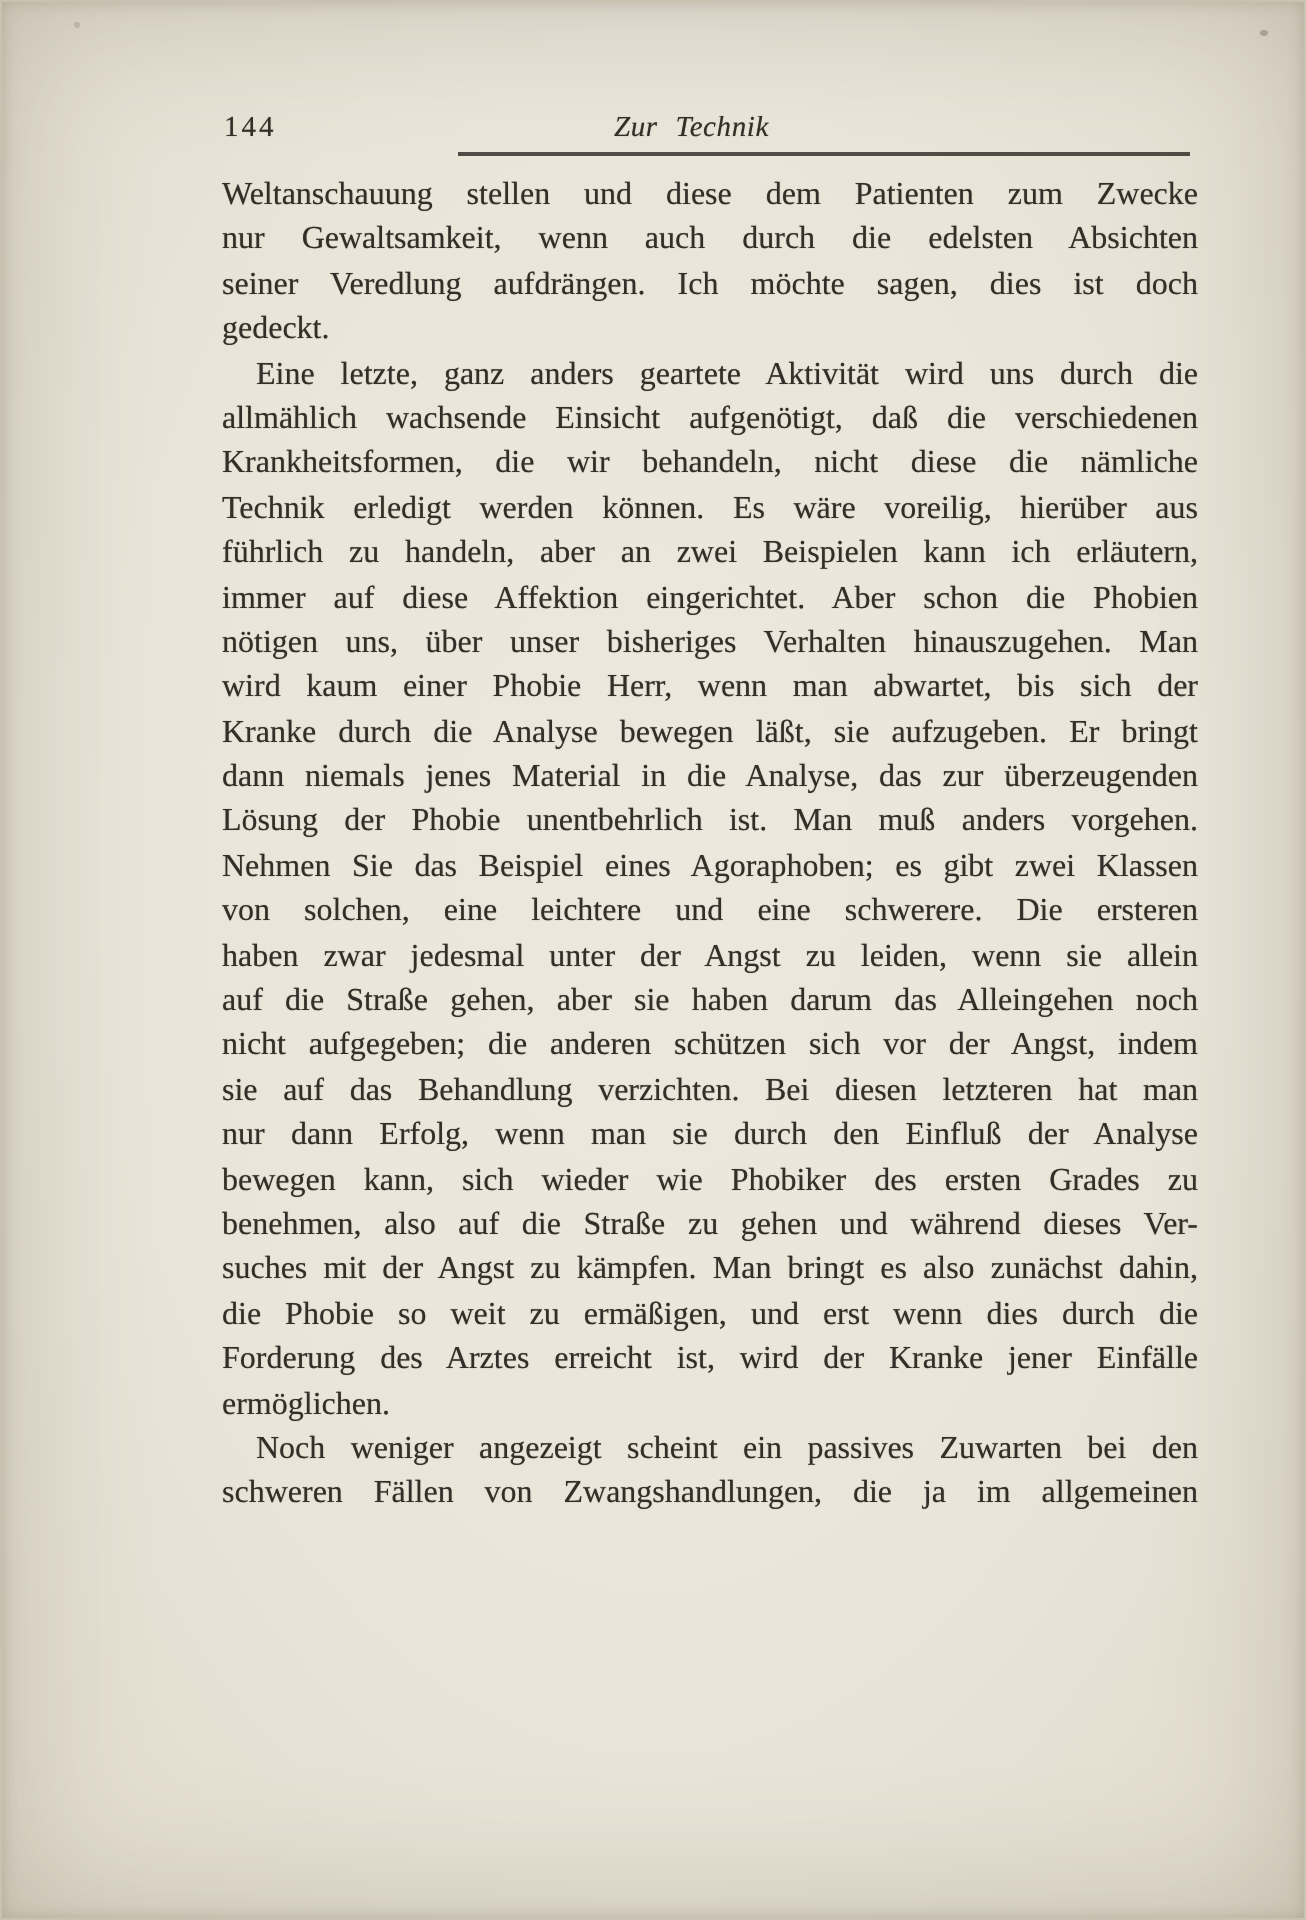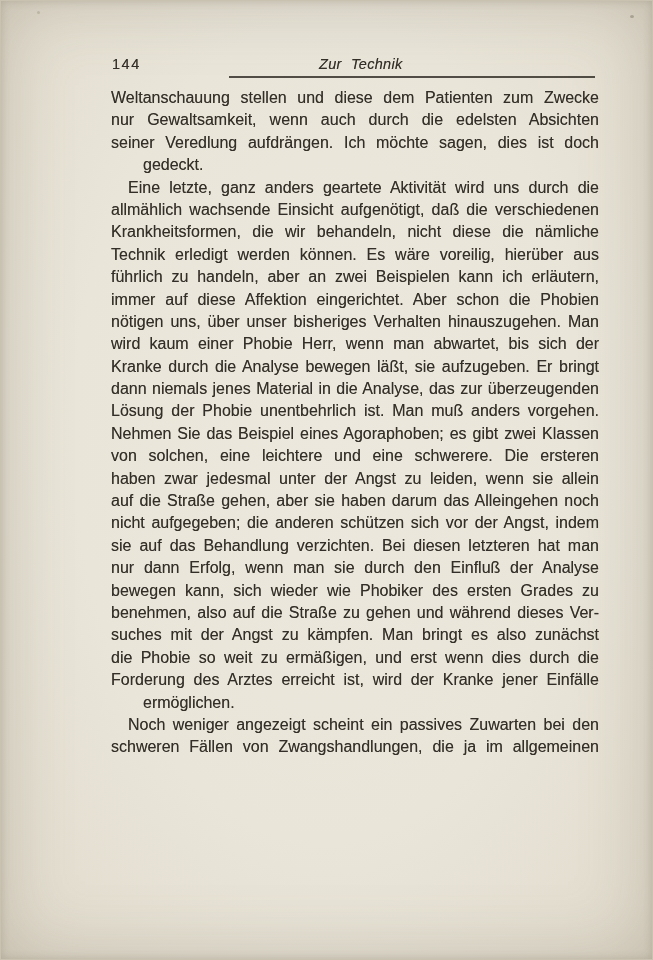--- a/index.html
+++ b/index.html
@@ -7,42 +7,41 @@
     position: relative;
     width: 653px;
     height: 960px;
     margin: 0 auto;
     background:
       radial-gradient(ellipse at 50% 45%, #ece8dd 0%, #e9e5d9 55%, #e0dacb 100%);
     box-shadow: inset 0 0 70px rgba(115, 105, 85, 0.28), inset 0 0 8px rgba(100, 90, 70, 0.25);
     border: 1px solid #c9c2b1;
     box-sizing: border-box;
     overflow: hidden;
-    font-family: Liberation Sans, sans-serif;
+    font-family: Liberation Serif, serif;
     color: #332e27;
   }
   .header-area { position: absolute; left: 0; top: 0; width: 100%; }
   .page-number {
     position: absolute;
     left: 111px;
     top: 55px;
     font-size: 14.5px;
     letter-spacing: 1.5px;
     text-shadow: 0 0 0.5px rgba(51,46,39,0.55);
   }
   .header-title {
     position: absolute;
     left: 306px;
     top: 55px;
     font-size: 14.5px;
     font-style: italic;
     word-spacing: 5px;
     letter-spacing: 0.3px;
     text-shadow: 0 0 0.5px rgba(51,46,39,0.55);
-    margin-left: 12px;
   }
   .header-rule {
     position: absolute;
     left: 228px;
     top: 75px;
     width: 366px;
     height: 1.5px;
     background: #36312a;
     opacity: 0.85;
   }
@@ -55,21 +54,21 @@
   .line {
     height: 22.4px;
     line-height: 22.4px;
     font-size: 16px;
     text-align: justify;
     text-align-last: justify;
     overflow: hidden;
     white-space: normal;
     text-shadow: 0 0 0.5px rgba(51,46,39,0.55);
   }
-  .line.end { text-align-last: left; margin-left: 32px; }
+  .line.end { text-align-last: left; }
   .line.indent { text-indent: 17px; }
   .speck {
     position: absolute;
     background: rgba(90, 82, 66, 0.35);
     border-radius: 50%;
   }
   .speck.a { left: 629px; top: 14px; width: 4px; height: 3px; }
   .speck.b { left: 36px;  top: 10px; width: 3px; height: 3px; opacity: .6; }
 </style>
 </head>

